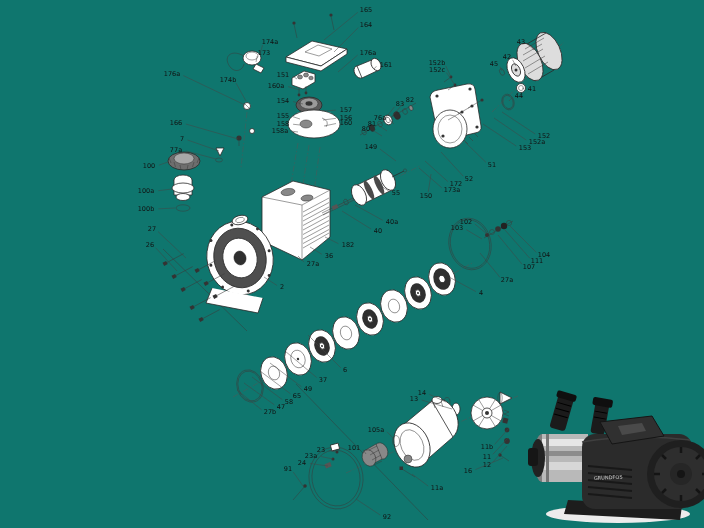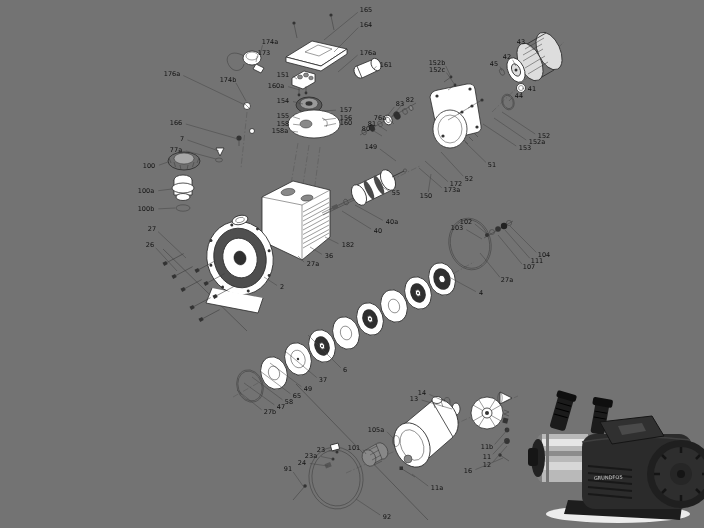--- a/index.html
+++ b/index.html
@@ -1,16 +1,16 @@
 <!DOCTYPE html>
 <html><head>
 <meta charset="utf-8">
 <style>
   html,body{margin:0;padding:0;background:#ffffff;}
-  .stage{position:relative;width:704px;height:528px;background:#737373;overflow:hidden;}
+  .stage{position:relative;width:704px;height:528px;background:#0f766e;overflow:hidden;}
   svg{display:block;}
   svg text{font-family:"DejaVu Sans","Liberation Sans",sans-serif;}
   .partline{stroke:#2a2a2a;fill:none;stroke-width:0.8;}
   .thin{stroke:#3a3a3a;fill:none;stroke-width:0.5;}
   .axis{stroke:#555;fill:none;stroke-width:0.5;stroke-dasharray:6 2 1.5 2;}
   .wfill{fill:#ffffff;stroke:#2a2a2a;stroke-width:0.8;}
   .dark{fill:#2f2f2f;stroke:#2a2a2a;stroke-width:0.5;}
   .mid{fill:#888;stroke:#2a2a2a;stroke-width:0.5;}
   .lt{fill:#ddd;stroke:#2a2a2a;stroke-width:0.8;}
 </style>

